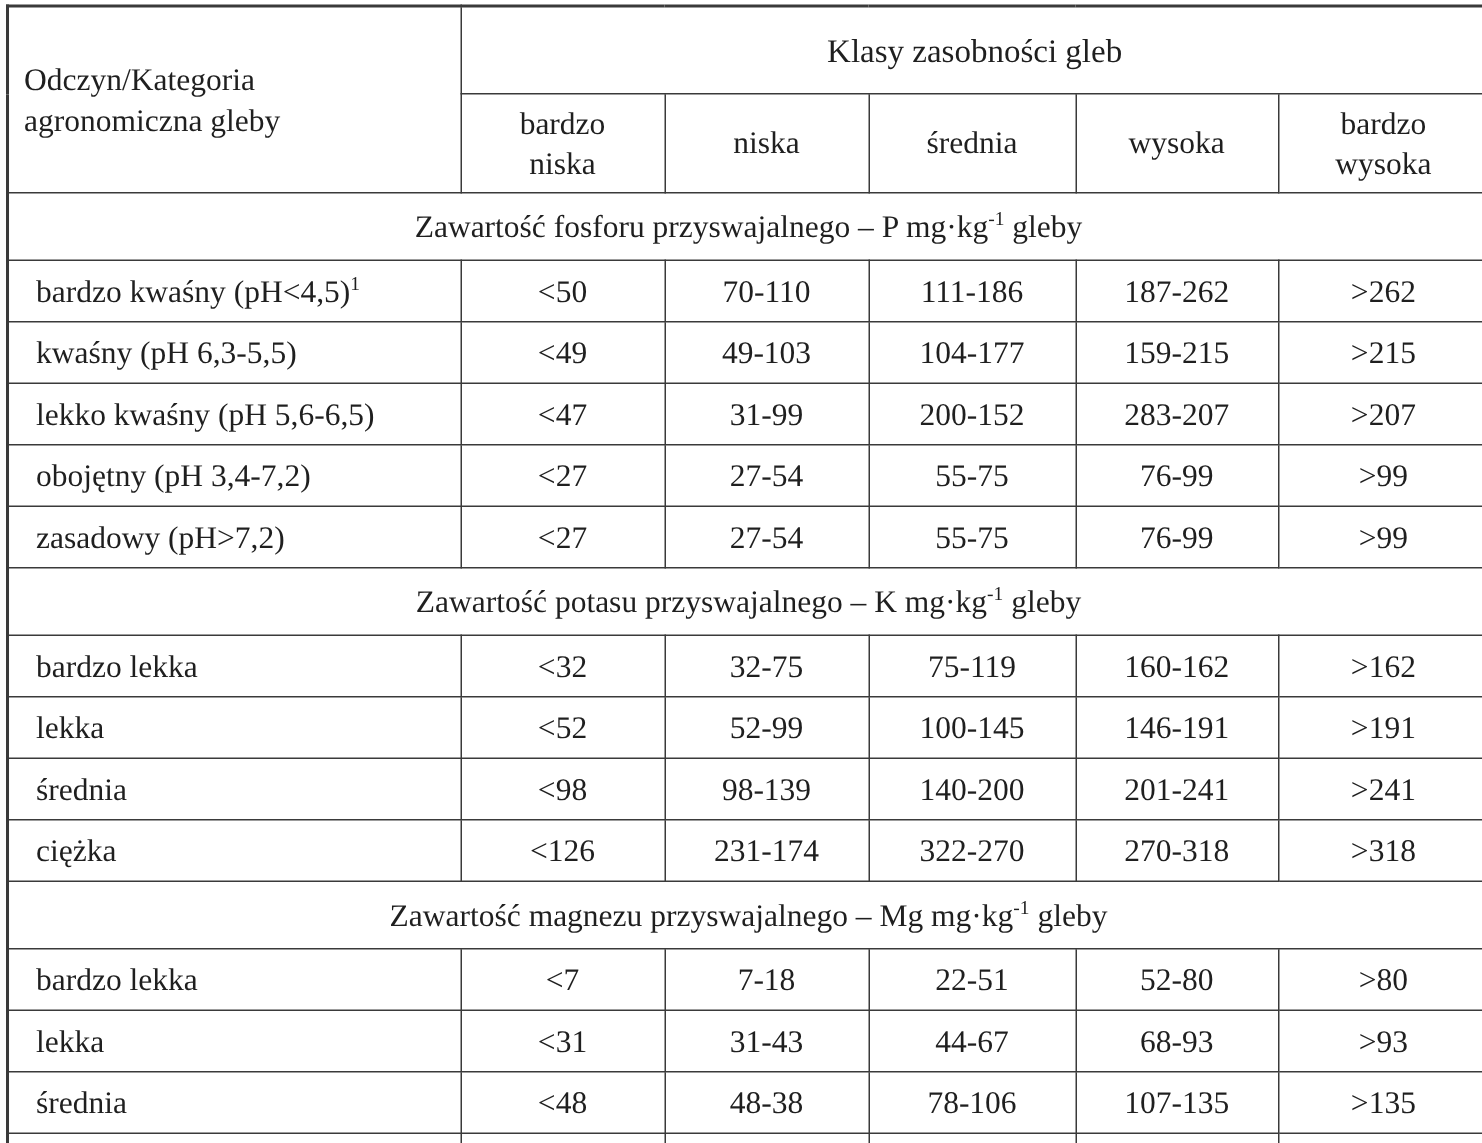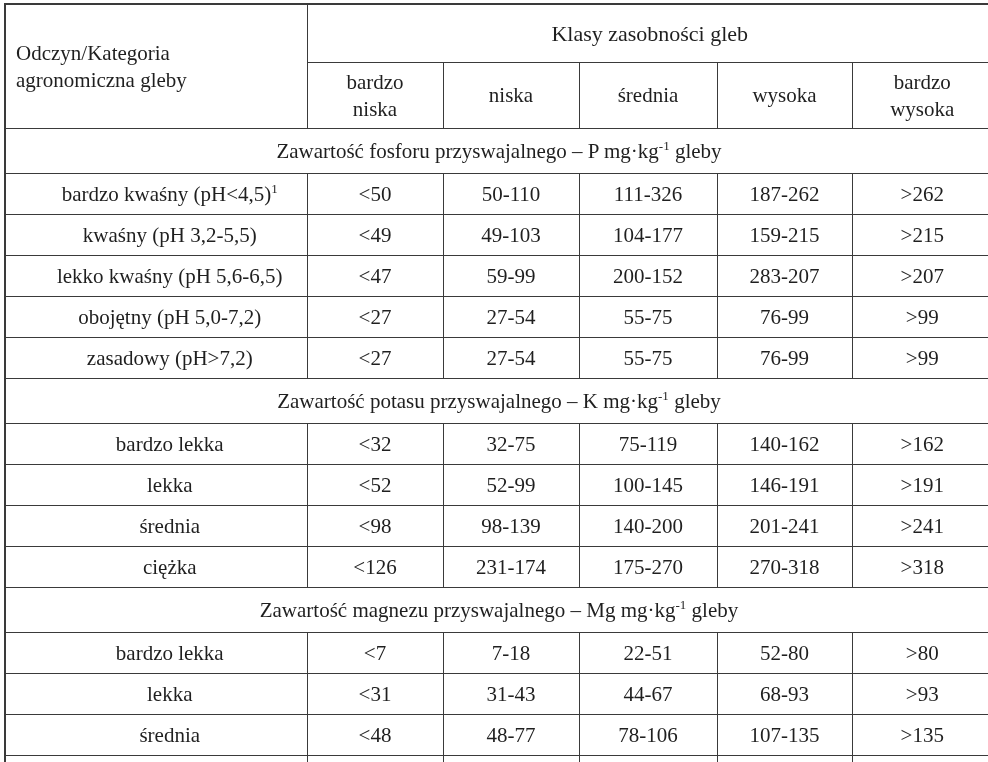--- a/index.html
+++ b/index.html
@@ -47,22 +47,22 @@
   }
   tr.section td {
     text-align: center;
     height: 42px;
     font-size: 21px;
   }
   tr.data td {
     height: 38px;
   }
   td.label {
-    text-align: center;
-    padding-left: 28px;
+    text-align: left;
+    padding-left: 18px;
   }
   td.val {
     text-align: center;
   }
   sup {
     font-size: 62%;
     line-height: 0;
   }
 </style>
 </head>
@@ -95,43 +95,43 @@
     </tr>
   </thead>
   <tbody>
 
     <tr class="section">
       <td colspan="6"><span>Zawartość fosforu przyswajalnego – P mg·kg</span><sup>-1</sup><span> gleby</span></td>
     </tr>
     <tr class="data">
       <td class="label"><span>bardzo kwaśny (pH&lt;4,5)</span><sup>1</sup></td>
       <td class="val">&lt;50</td>
-      <td class="val">50-110</td>
-      <td class="val">111-326</td>
+      <td class="val">70-110</td>
+      <td class="val">111-186</td>
       <td class="val">187-262</td>
       <td class="val">&gt;262</td>
     </tr>
     <tr class="data">
-      <td class="label">kwaśny (pH 3,2-5,5)</td>
+      <td class="label">kwaśny (pH 6,3-5,5)</td>
       <td class="val">&lt;49</td>
       <td class="val">49-103</td>
       <td class="val">104-177</td>
       <td class="val">159-215</td>
       <td class="val">&gt;215</td>
     </tr>
     <tr class="data">
       <td class="label">lekko kwaśny (pH 5,6-6,5)</td>
       <td class="val">&lt;47</td>
-      <td class="val">59-99</td>
+      <td class="val">31-99</td>
       <td class="val">200-152</td>
       <td class="val">283-207</td>
       <td class="val">&gt;207</td>
     </tr>
     <tr class="data">
-      <td class="label">obojętny (pH 5,0-7,2)</td>
+      <td class="label">obojętny (pH 3,4-7,2)</td>
       <td class="val">&lt;27</td>
       <td class="val">27-54</td>
       <td class="val">55-75</td>
       <td class="val">76-99</td>
       <td class="val">&gt;99</td>
     </tr>
     <tr class="data">
       <td class="label">zasadowy (pH&gt;7,2)</td>
       <td class="val">&lt;27</td>
       <td class="val">27-54</td>
@@ -141,21 +141,21 @@
     </tr>
 
     <tr class="section">
       <td colspan="6"><span>Zawartość potasu przyswajalnego – K mg·kg</span><sup>-1</sup><span> gleby</span></td>
     </tr>
     <tr class="data">
       <td class="label">bardzo lekka</td>
       <td class="val">&lt;32</td>
       <td class="val">32-75</td>
       <td class="val">75-119</td>
-      <td class="val">140-162</td>
+      <td class="val">160-162</td>
       <td class="val">&gt;162</td>
     </tr>
     <tr class="data">
       <td class="label">lekka</td>
       <td class="val">&lt;52</td>
       <td class="val">52-99</td>
       <td class="val">100-145</td>
       <td class="val">146-191</td>
       <td class="val">&gt;191</td>
     </tr>
@@ -164,21 +164,21 @@
       <td class="val">&lt;98</td>
       <td class="val">98-139</td>
       <td class="val">140-200</td>
       <td class="val">201-241</td>
       <td class="val">&gt;241</td>
     </tr>
     <tr class="data">
       <td class="label">ciężka</td>
       <td class="val">&lt;126</td>
       <td class="val">231-174</td>
-      <td class="val">175-270</td>
+      <td class="val">322-270</td>
       <td class="val">270-318</td>
       <td class="val">&gt;318</td>
     </tr>
 
     <tr class="section">
       <td colspan="6"><span>Zawartość magnezu przyswajalnego – Mg mg·kg</span><sup>-1</sup><span> gleby</span></td>
     </tr>
     <tr class="data">
       <td class="label">bardzo lekka</td>
       <td class="val">&lt;7</td>
@@ -191,21 +191,21 @@
       <td class="label">lekka</td>
       <td class="val">&lt;31</td>
       <td class="val">31-43</td>
       <td class="val">44-67</td>
       <td class="val">68-93</td>
       <td class="val">&gt;93</td>
     </tr>
     <tr class="data">
       <td class="label">średnia</td>
       <td class="val">&lt;48</td>
-      <td class="val">48-77</td>
+      <td class="val">48-38</td>
       <td class="val">78-106</td>
       <td class="val">107-135</td>
       <td class="val">&gt;135</td>
     </tr>
     <tr class="data">
       <td class="label">ciężka</td>
       <td class="val">&lt;69</td>
       <td class="val">70-93</td>
       <td class="val">94-142</td>
       <td class="val">143-191</td>

